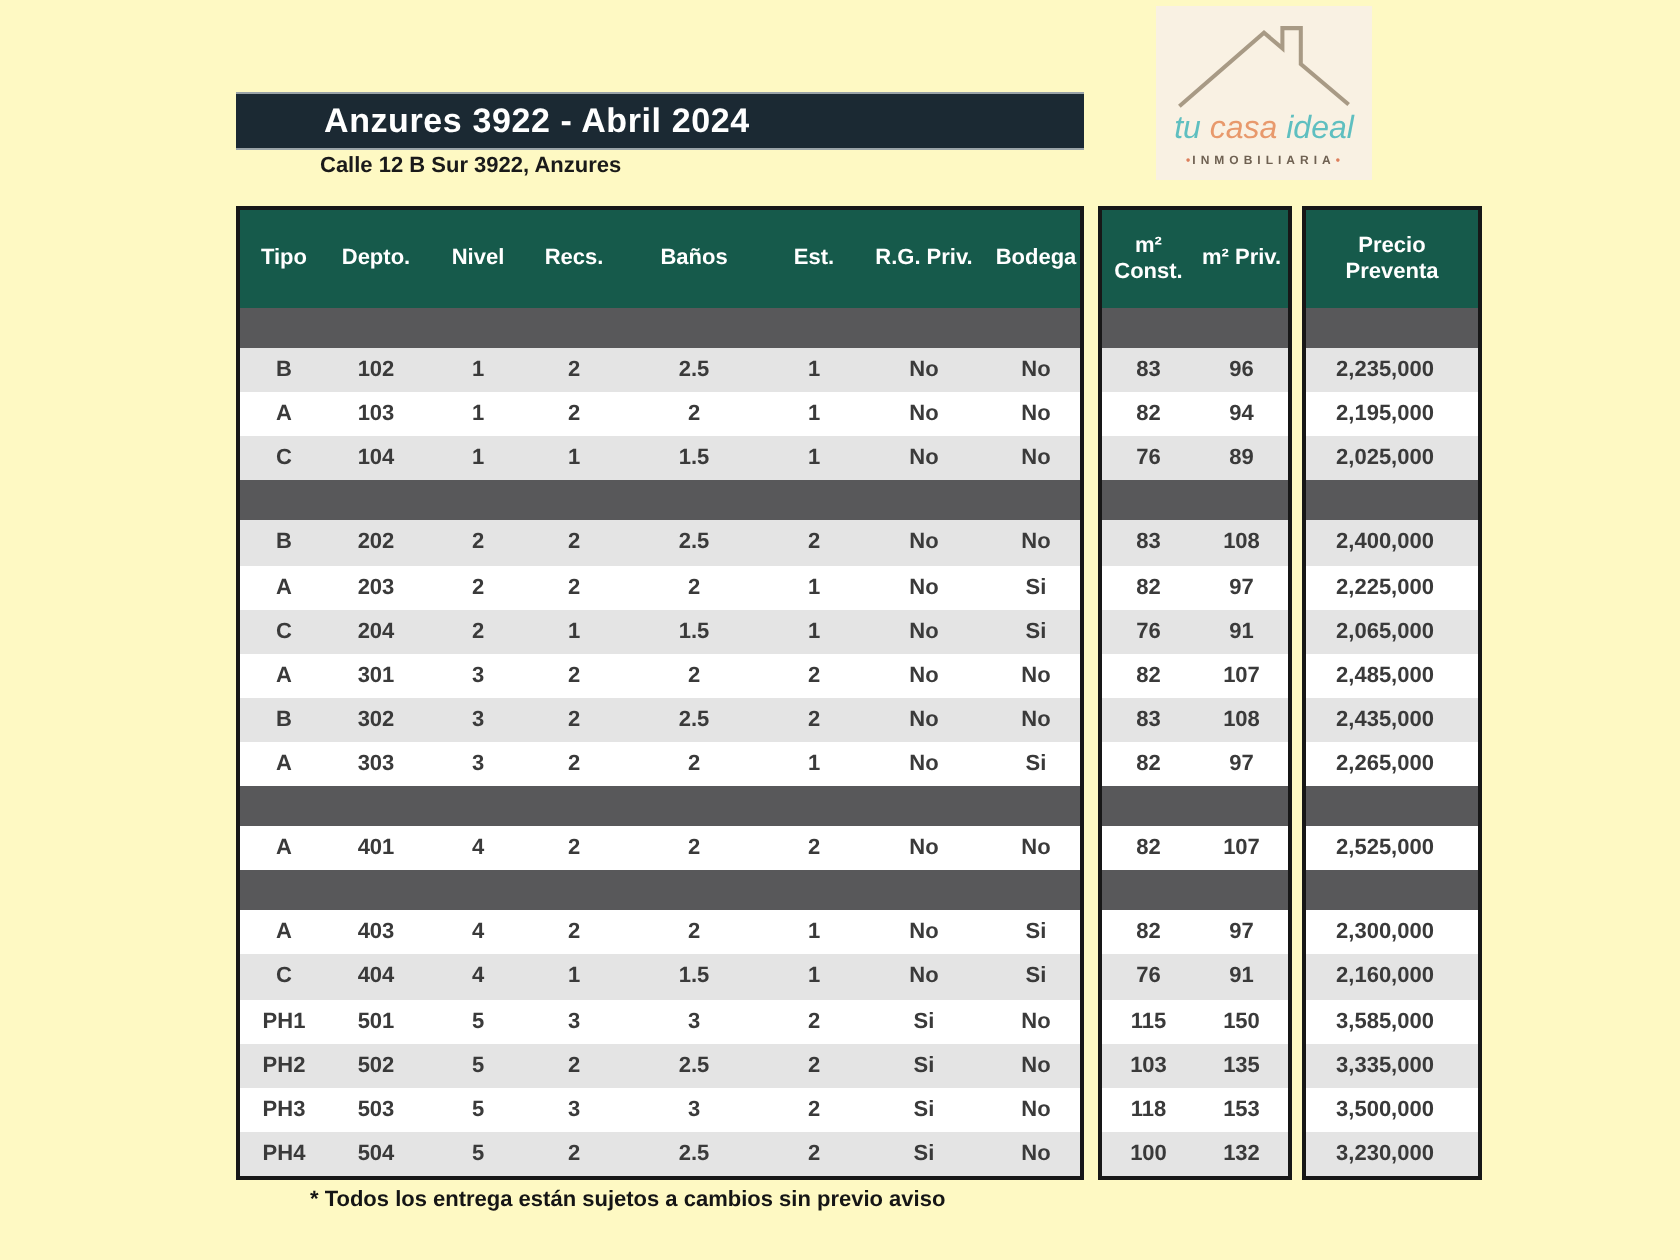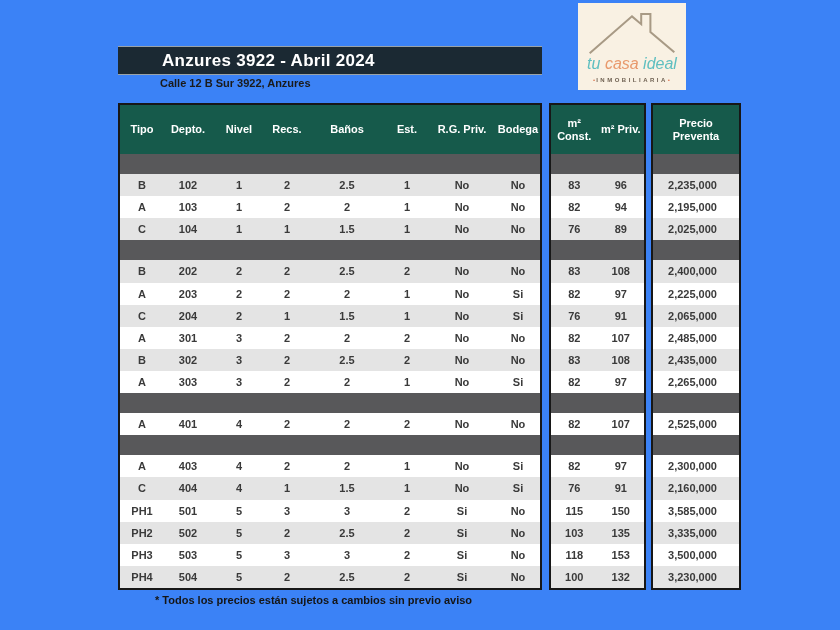--- a/index.html
+++ b/index.html
@@ -1,16 +1,16 @@
 <!DOCTYPE html>
 <html><head>
 <meta charset="utf-8">
 <style>
   html,body{margin:0;padding:0;background:#fff;}
-  .page{position:relative;width:840px;height:630px;background:#3b82f6;overflow:hidden;
+  .page{position:relative;width:840px;height:630px;background:#fef9c3;overflow:hidden;
         font-family:"Liberation Sans",sans-serif;}
 
   
   .title-bar{position:absolute;left:118px;top:46px;width:424px;height:29px;
              background:#1b2933;display:flex;align-items:center;box-sizing:border-box;
              border-top:1px solid #9aa3a8;border-bottom:1px solid #9aa3a8;}
   .title-bar span{color:#ffffff;font-weight:bold;font-size:17px;letter-spacing:0.3px;
                   padding-left:44px;white-space:nowrap;}
   .subtitle{position:absolute;left:160px;top:77px;font-size:11px;font-weight:bold;color:#1a1a1a;}
 
@@ -394,15 +394,15 @@
         </div>
         <div class="trow white">
           <div class="tc">3,500,000</div>
         </div>
         <div class="trow gray">
           <div class="tc">3,230,000</div>
         </div>
       </div>
   </div>
 
-  <div class="note1">* Todos los precios están sujetos a cambios sin previo aviso</div>
+  <div class="note1">* Todos los entrega están sujetos a cambios sin previo aviso</div>
 
 </div>
 
 </body></html>

